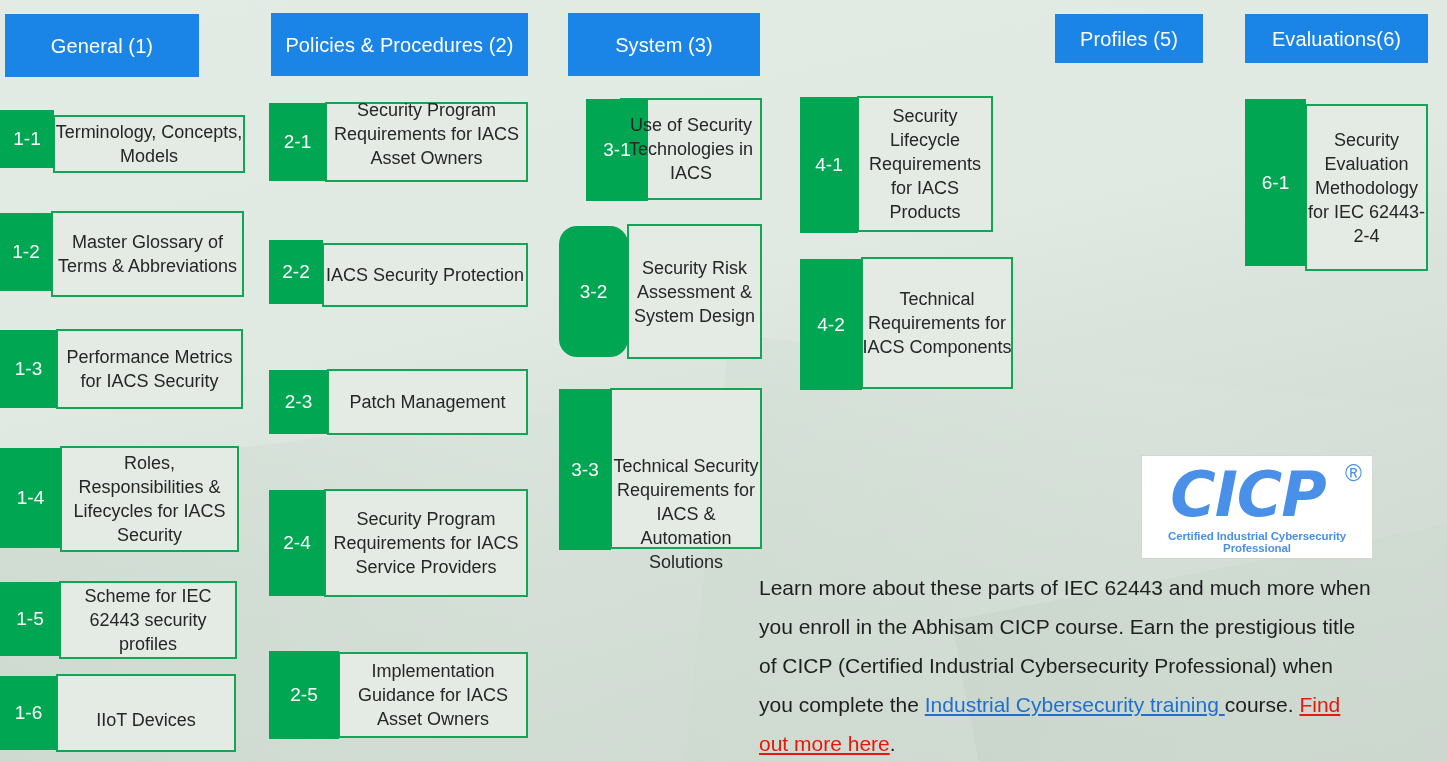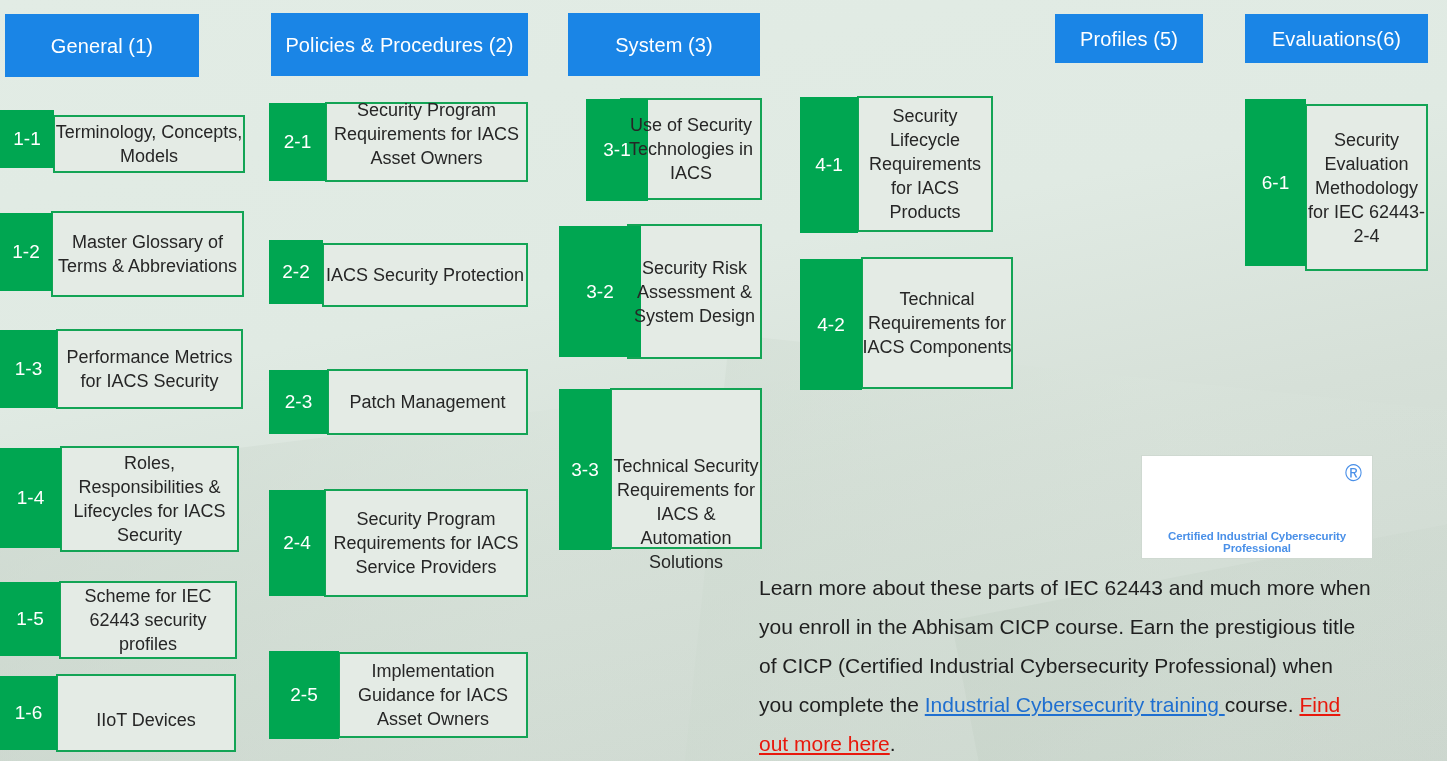--- a/index.html
+++ b/index.html
@@ -270,21 +270,21 @@
 
   <div class="part" style="left:559px; top:99px;">
     <div class="tab" style="left:0px; top:0px; width:62px; height:102px;margin-left:27px;">3-1</div>
     <div class="body" style="left:61px; top:-1px; width:142px; height:102px;"></div>
     <div class="body-text" style="left:61px; top:-1px; width:142px; height:102px;">
       <span>Use of Security Technologies in IACS</span>
     </div>
   </div>
 
   <div class="part" style="left:559px; top:226px;">
-    <div class="tab" style="left:0px; top:0px; width:82px; height:131px;">3-2</div>
+    <div class="tab" style="left:0px; top:0px; width:69px; height:131px;border-radius:18px;">3-2</div>
     <div class="body" style="left:68px; top:-2px; width:135px; height:135px;"></div>
     <div class="body-text" style="left:68px; top:-2px; width:135px; height:135px;">
       <span>Security Risk Assessment &amp; System Design</span>
     </div>
   </div>
 
   <div class="part" style="left:559px; top:389px;">
     <div class="tab" style="left:0px; top:0px; width:52px; height:161px;">3-3</div>
     <div class="body" style="left:51px; top:-1px; width:152px; height:161px;"></div>
     <div class="body-text" style="left:51px; top:-1px; width:152px; height:161px;margin-top:45px;">
@@ -310,20 +310,21 @@
 
   <div class="part" style="left:1245px; top:99px;">
     <div class="tab" style="left:0px; top:0px; width:61px; height:167px;">6-1</div>
     <div class="body" style="left:60px; top:5px; width:123px; height:167px;"></div>
     <div class="body-text" style="left:60px; top:5px; width:123px; height:167px;">
       <span>Security Evaluation Methodology for IEC 62443-2-4</span>
     </div>
   </div>
 
   <div id="cicp-logo">
+    <div class="word">CICP</div>
     <div class="reg">®</div>
     <div class="tagline">Certified Industrial Cybersecurity Professional</div>
   </div>
 
   <div id="promo">
     <span>Learn more about these parts of IEC 62443 and much more when you enroll in the Abhisam CICP course. Earn the prestigious title of CICP (Certified Industrial Cybersecurity Professional) when you complete the </span><a href="#" class="blue">Industrial Cybersecurity training </a><span>course. </span><a href="#" class="red">Find out more here</a><span>.</span>
   </div>
 
 </div>
 

